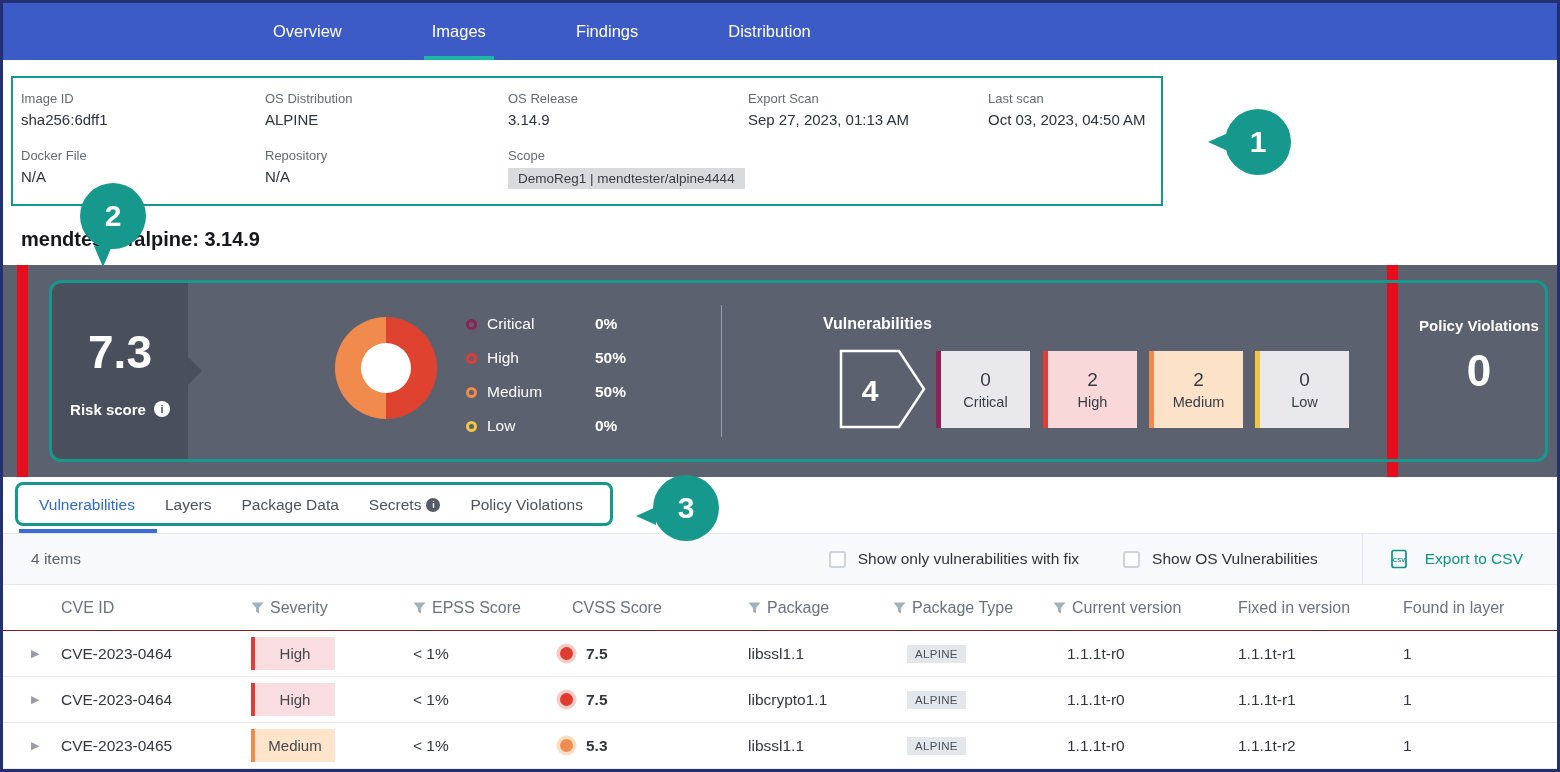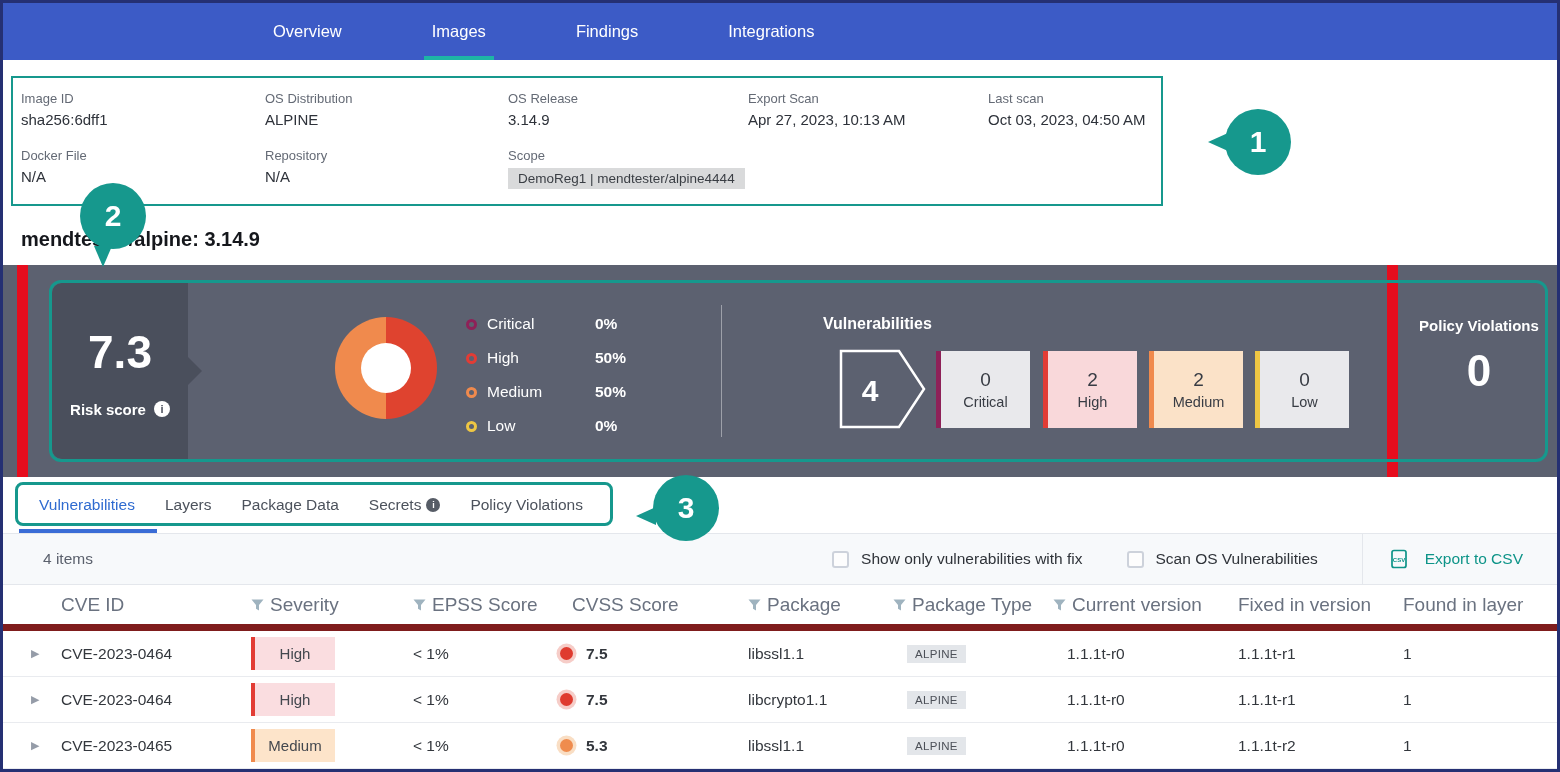--- a/index.html
+++ b/index.html
@@ -62,31 +62,31 @@
   .detail-tabs { position:relative; height:56px; background:#fff; display:flex; align-items:center; padding-left:36px; gap:30px; }
   .tabs-outline { position:absolute; left:12px; top:5px; width:598px; height:44px; border:3px solid #16988d; border-radius:8px; pointer-events:none; }
   .dtab { font-size:15.5px; color:#4c525c; cursor:pointer; display:flex; align-items:center; gap:5px; }
   .dtab.active { color:#2f6bd0; }
   .tab-underline { position:absolute; left:16px; bottom:0; width:138px; height:4px; background:#3a6cd6; }
   .sec-info { width:14px; height:14px; border-radius:50%; background:#565c66; color:#fff; font-size:9px; font-weight:700;
     display:flex; align-items:center; justify-content:center; }
 
   
   .controls { height:52px; background:#f7f9fb; border-top:1px solid #e4e7ec; border-bottom:1px solid #e4e7ec;
-    display:flex; align-items:center; padding-left:40px; }
+    display:flex; align-items:center; padding-left:28px; }
   .items-count { color:#5b616d; font-size:15.5px; }
   .ctl-right { margin-left:auto; display:flex; align-items:center; height:100%; }
   .filter { display:flex; align-items:center; gap:12px; font-size:15.5px; color:#2f3339; margin-right:44px; cursor:pointer; }
   .checkbox { width:17px; height:17px; border:2px solid #cdd2db; border-radius:3px; background:#fdfdfd; }
   .export { display:flex; align-items:center; gap:16px; color:#0d9488; font-size:15.5px; padding:0 34px 0 26px;
     border-left:1px solid #e4e7ec; height:100%; cursor:pointer; }
 
   
   .tgrid { display:grid; grid-template-columns:48px 190px 162px 145px 190px 145px 160px 185px 165px 1fr; align-items:center; }
-  .thead { height:46px; border-bottom:7px solid #7f1d1d; color:#6a7280; font-size:19px; background:#fff; }
+  .thead { height:46px; border-bottom:1px solid #7f1d1d; color:#6a7280; font-size:16px; background:#fff; }
   .th { display:flex; align-items:center; gap:6px; padding-left:10px; }
   .th.pad24 { padding-left:24px; }
   .tr { height:46px; border-bottom:1px solid #e9ebef; font-size:15.5px; color:#33373d; background:#fff; }
   .td { padding-left:10px; }
   .td.pad24 { padding-left:24px; }
   .chev { padding-left:28px; color:#959ca8; font-size:11px; cursor:pointer; }
   .sev-badge { width:84px; height:33px; margin-left:10px; display:flex; align-items:center; justify-content:center;
     font-size:15px; border-left:4px solid; color:#43474e; }
   .sev-high { background:#fadde0; border-color:#e23c35; }
   .sev-medium { background:#fde4ca; border-color:#f08a4d; }
@@ -109,39 +109,39 @@
 </style>
 </head>
 <body>
 
 <div class="page">
 
   <nav class="topnav">
     <div class="nav-tab">Overview</div>
     <div class="nav-tab active">Images</div>
     <div class="nav-tab">Findings</div>
-    <div class="nav-tab">Integrations</div>
+    <div class="nav-tab">Distribution</div>
   </nav>
 
   <section class="meta-panel">
     <div class="field">
       <div class="flabel">Image ID</div>
       <div class="fvalue">sha256:6dff1</div>
     </div>
     <div class="field">
       <div class="flabel">OS Distribution</div>
       <div class="fvalue">ALPINE</div>
     </div>
     <div class="field">
       <div class="flabel">OS Release</div>
       <div class="fvalue">3.14.9</div>
     </div>
     <div class="field">
       <div class="flabel">Export Scan</div>
-      <div class="fvalue">Apr 27, 2023, 10:13 AM</div>
+      <div class="fvalue">Sep 27, 2023, 01:13 AM</div>
     </div>
     <div class="field">
       <div class="flabel">Last scan</div>
       <div class="fvalue">Oct 03, 2023, 04:50 AM</div>
     </div>
     <div class="field">
       <div class="flabel">Docker File</div>
       <div class="fvalue">N/A</div>
     </div>
     <div class="field">
@@ -241,21 +241,21 @@
 
   <section class="controls">
     <div class="items-count">4 items</div>
     <div class="ctl-right">
       <label class="filter">
         <span class="checkbox"></span>
         <span>Show only vulnerabilities with fix</span>
       </label>
       <label class="filter">
         <span class="checkbox"></span>
-        <span>Scan OS Vulnerabilities</span>
+        <span>Show OS Vulnerabilities</span>
       </label>
       <div class="export">
         <svg width="20" height="20" viewBox="0 0 20 20">
           <rect x="3" y="1.5" width="14" height="17" rx="2" fill="none" stroke="currentColor" stroke-width="1.7"></rect>
           <text x="10" y="12.5" font-size="6" font-weight="bold" text-anchor="middle" fill="currentColor">CSV</text>
         </svg>
         <span>Export to CSV</span>
       </div>
     </div>
   </section>

